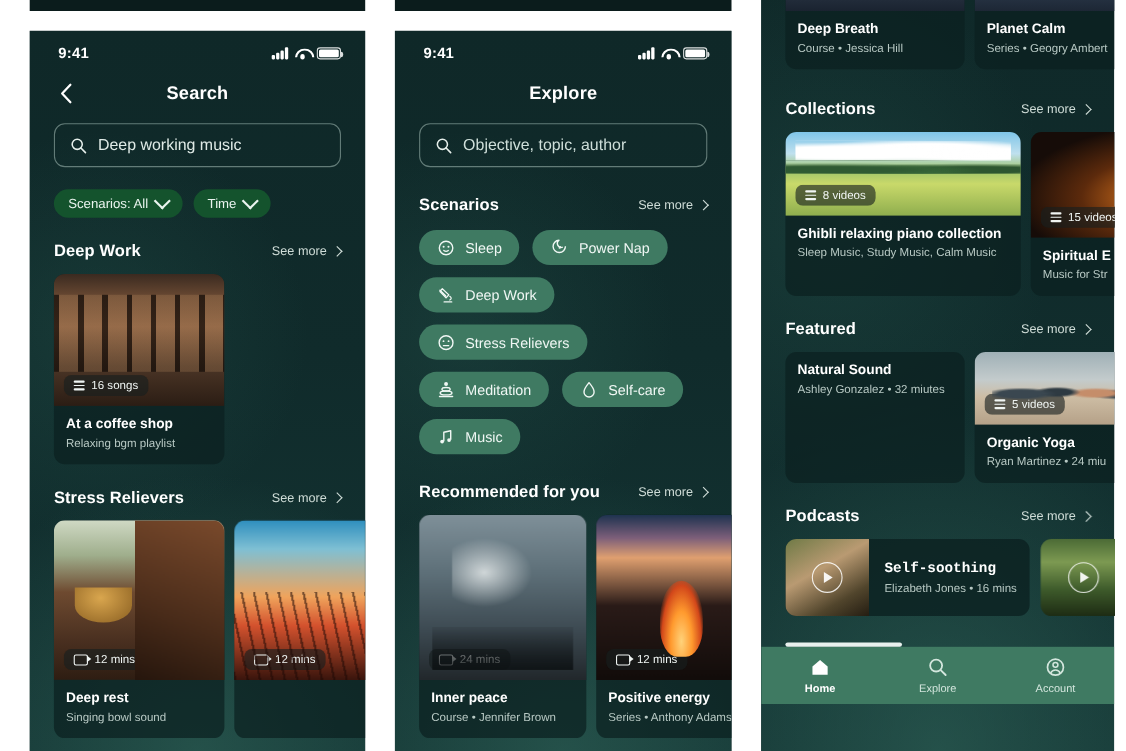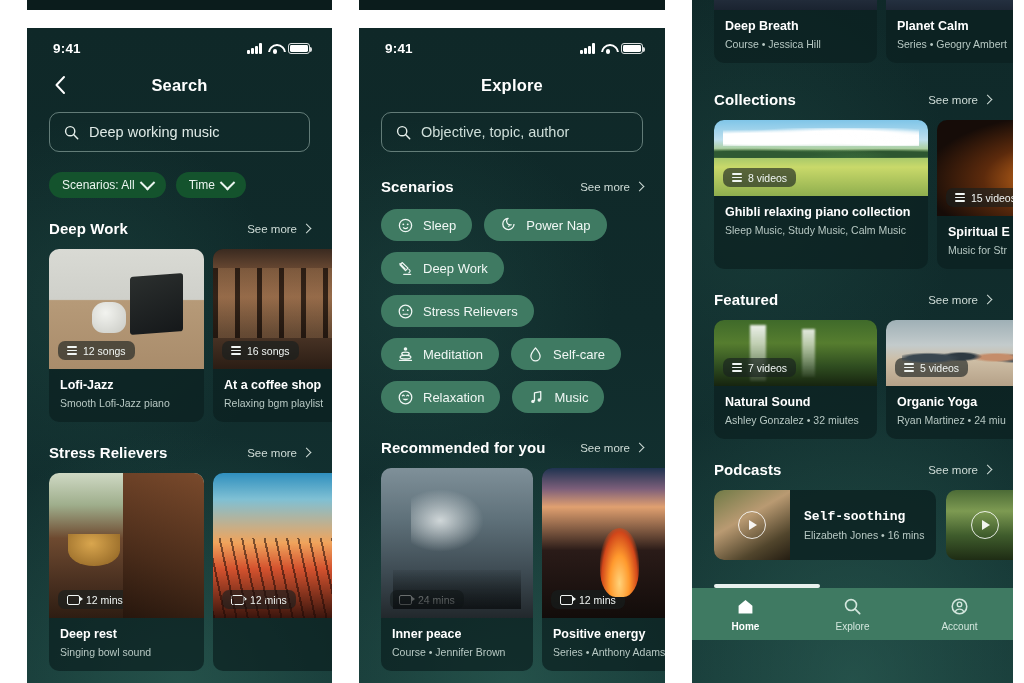--- a/index.html
+++ b/index.html
@@ -316,36 +316,20 @@
 
       <div class="sechdr">
         <h3>Deep Work</h3>
         <div class="seemore">
           <span>See more</span>
           <span class="chev"></span>
         </div>
       </div>
       <div class="cardrow">
         <div class="card">
-          <div class="thumb ph-desk">
-            <div class="badge">
-              <span class="ic-list">
-                  <i></i>
-                  <i></i>
-                  <i></i>
-                </span>
-              <span>12 songs</span>
-            </div>
-          </div>
-          <div class="meta">
-            <div class="t">Lofi-Jazz</div>
-            <div class="s">Smooth Lofi-Jazz piano</div>
-          </div>
-        </div>
-        <div class="card">
           <div class="thumb ph-cafe">
             <div class="badge">
               <span class="ic-list">
                   <i></i>
                   <i></i>
                   <i></i>
                 </span>
               <span>16 songs</span>
             </div>
           </div>
@@ -474,29 +458,20 @@
           <span>Meditation</span>
         </div>
         <div class="schip">
           <svg width="17" height="17" viewBox="0 0 20 20">
               <path d="M10 2.2 C10 2.2 4.6 8.6 4.6 12.1 a5.4 5.4 0 0 0 10.8 0 C15.4 8.6 10 2.2 10 2.2 Z" fill="none" stroke="#f0f7f4" stroke-width="1.5" stroke-linejoin="round"></path>
             </svg>
           <span>Self-care</span>
         </div>
         <div class="schip">
           <svg width="17" height="17" viewBox="0 0 20 20">
-              <circle cx="10" cy="10" r="7.4" fill="none" stroke="#f0f7f4" stroke-width="1.5"></circle>
-              <path d="M6.2 8 q1.2 -1.6 2.4 0" fill="none" stroke="#f0f7f4" stroke-width="1.3" stroke-linecap="round"></path>
-              <path d="M11.4 8 q1.2 -1.6 2.4 0" fill="none" stroke="#f0f7f4" stroke-width="1.3" stroke-linecap="round"></path>
-              <path d="M6.3 11.6 q3.7 4 7.4 0 Z" fill="#f0f7f4"></path>
-            </svg>
-          <span>Relaxation</span>
-        </div>
-        <div class="schip">
-          <svg width="17" height="17" viewBox="0 0 20 20">
               <path d="M7.6 14.2 V4.6 L15 3 v9.6" fill="none" stroke="#f0f7f4" stroke-width="1.5" stroke-linejoin="round"></path>
               <circle cx="5.8" cy="14.6" r="2" fill="#f0f7f4"></circle>
               <circle cx="13.2" cy="13" r="2" fill="#f0f7f4"></circle>
             </svg>
           <span>Music</span>
         </div>
       </div>
 
       <div class="sechdr" style="margin-top:26px">
         <h3>Recommended for you</h3>
@@ -604,30 +579,20 @@
 
       <div class="sechdr" style="margin-top:22px">
         <h3>Featured</h3>
         <div class="seemore">
           <span>See more</span>
           <span class="chev"></span>
         </div>
       </div>
       <div class="cardrow">
         <div class="card" style="width:163px;flex:0 0 163px">
-          <div class="thumb ph-falls" style="height:66px">
-            <div class="badge">
-              <span class="ic-list">
-                  <i></i>
-                  <i></i>
-                  <i></i>
-                </span>
-              <span>7 videos</span>
-            </div>
-          </div>
           <div class="meta">
             <div class="t">Natural Sound</div>
             <div class="s">Ashley Gonzalez • 32 miutes</div>
           </div>
         </div>
         <div class="card" style="width:163px;flex:0 0 163px">
           <div class="thumb ph-yoga" style="height:66px">
             <div class="badge">
               <span class="ic-list">
                   <i></i>

